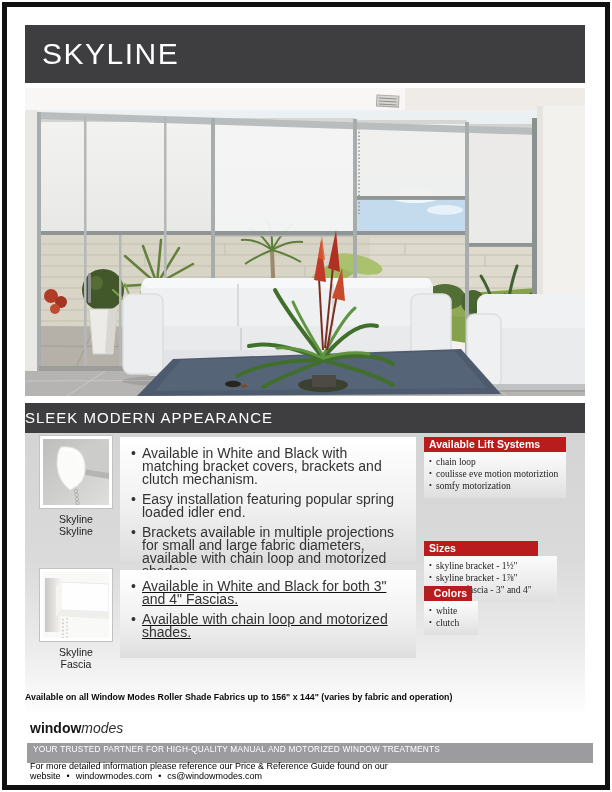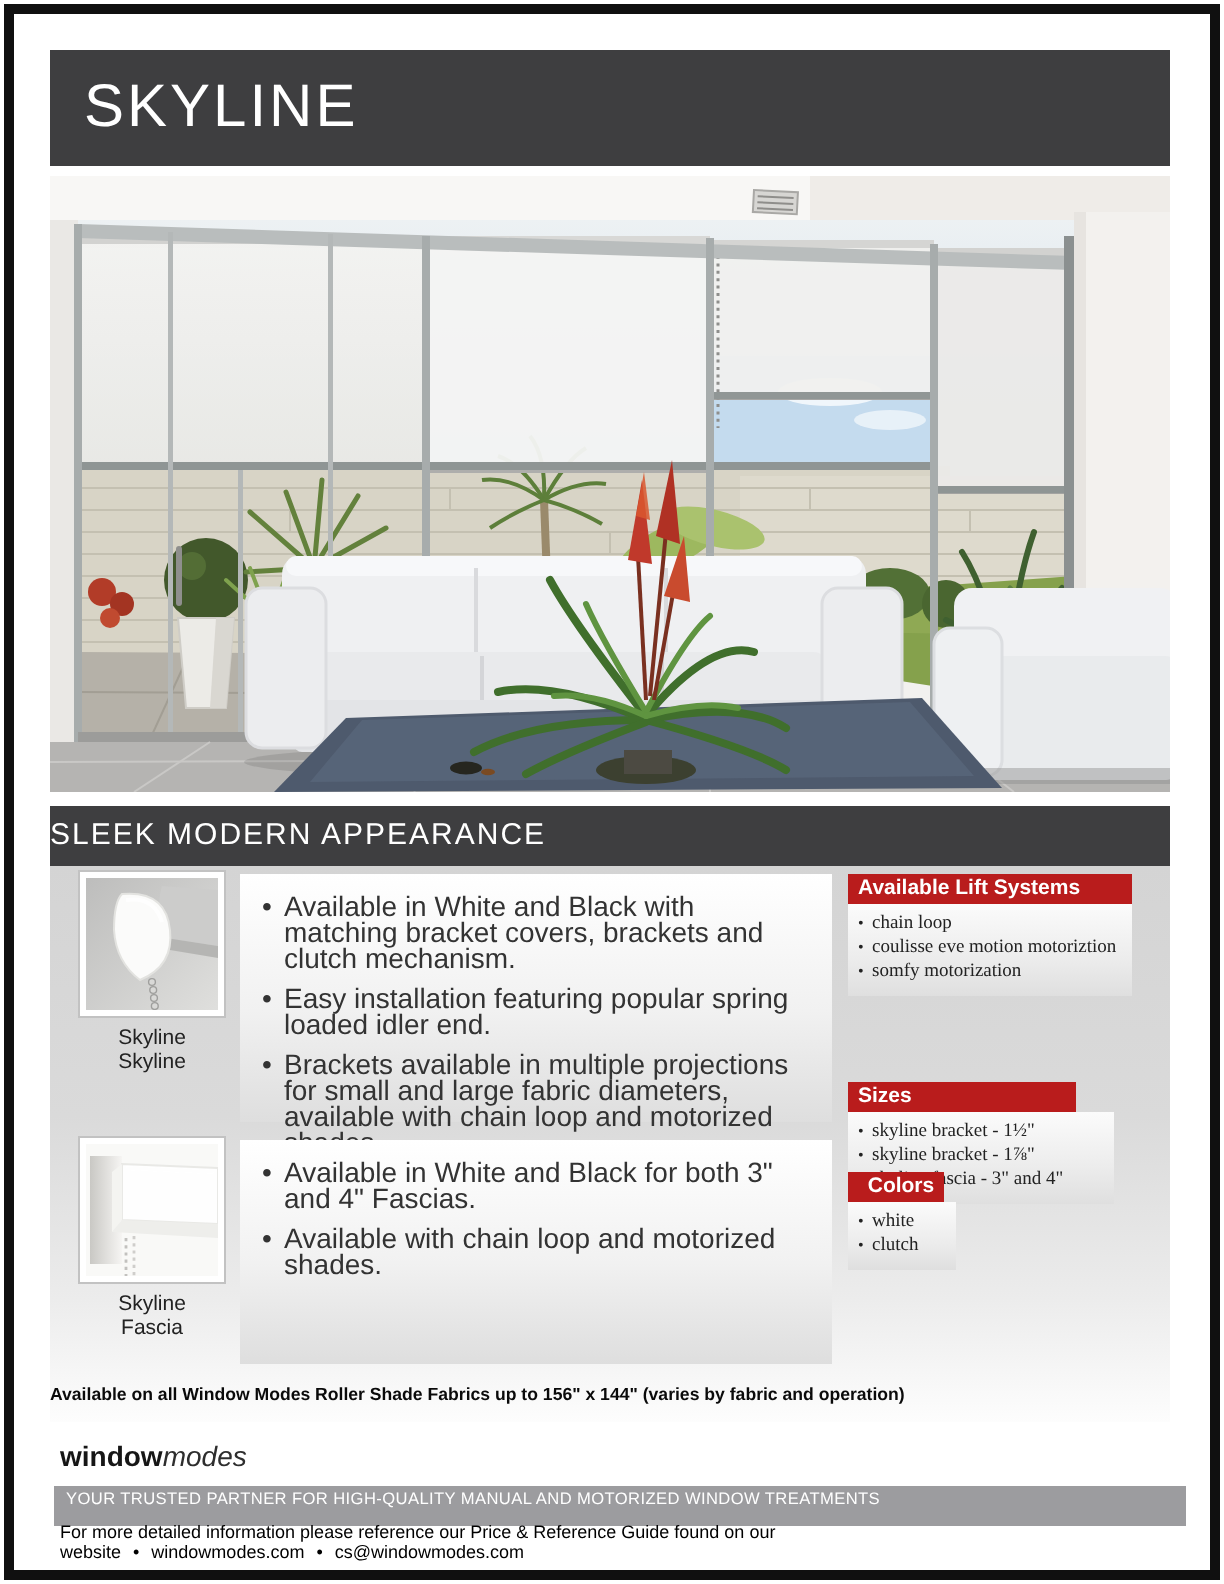--- a/index.html
+++ b/index.html
@@ -363,21 +363,21 @@
         <line x1="20" y1="47" x2="20" y2="66" stroke="#c2c1be" stroke-width="1.4" stroke-dasharray="1.6,2"></line>
         <line x1="24" y1="46" x2="24" y2="66" stroke="#cfcecb" stroke-width="1.4" stroke-dasharray="1.6,2"></line>
       </svg>
     </div>
     <div class="fig-label">
       <div>Skyline</div>
       <div>Fascia</div>
     </div>
   </div>
 
-  <div class="panel" style="left:120px;top:570px;width:296px;height:112px;">
+  <div class="panel" style="left:120px;top:570px;width:296px;height:88px;text-decoration:underline;">
     <ul>
       <li>Available in White and Black for both 3" and 4" Fascias.</li>
       <li>Available with chain loop and motorized shades.</li>
     </ul>
   </div>
 
   <div class="info-box" style="left:424px;top:437px;width:142px;">
     <div class="info-title">Available Lift Systems</div>
     <div class="info-panel">
       <div class="item">chain loop</div>

